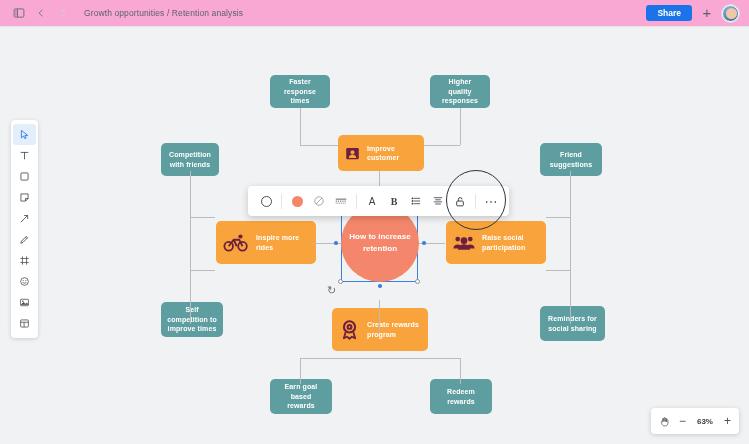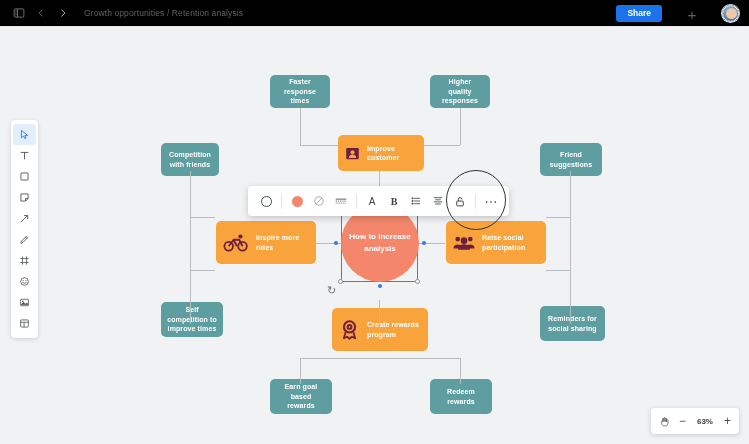--- a/index.html
+++ b/index.html
@@ -8,21 +8,21 @@
     overflow: hidden;
     font-family: "Liberation Sans", sans-serif;
     background: #ffffff;
   }
   #app { position: relative; width: 749px; height: 444px; }
 
   
   .header {
     position: absolute; top: 0; left: 0;
     width: 749px; height: 27px;
-    background: #000000;
+    background: #f9a8d4;
     border-bottom: 1px solid #e6e6e6;
     display: flex; align-items: center;
     padding: 0 8px;
     z-index: 60;
   }
   .hdr-icon {
     width: 22px; height: 22px;
     display: flex; align-items: center; justify-content: center;
     color: #6b7176;
     flex: 0 0 auto;
@@ -30,21 +30,21 @@
   .hdr-icon.disabled { color: #cfd3d6; }
   .breadcrumb {
     margin-left: 10px;
     font-size: 8.5px;
     color: #5c6369;
     letter-spacing: .1px;
     white-space: nowrap;
   }
   .hdr-right {
     margin-left: auto;
-    display: flex; align-items: flex-end; gap: 23px;
+    display: flex; align-items: flex-start; gap: 8px;
     padding-right: 2px;
   }
   .share-btn {
     background: #1a73e8;
     color: #fff;
     font-size: 8.5px;
     font-weight: bold;
     border: none;
     border-radius: 3px;
     padding: 4px 11px;
@@ -348,21 +348,21 @@
           <circle cx="12" cy="9" r="6.4"></circle>
           <circle cx="12" cy="9" r="2.2"></circle>
           <path d="M7.6 15 L5.5 22 L9.2 20.2 L12 22.6 L14.8 20.2 L18.5 22 L16.4 15" stroke-linejoin="round" stroke-width="2"></path>
         </svg>
       </span>
       <span class="nlabel">Create rewards program</span>
     </div>
 
     <div class="sel-frame" style="left:341px; top:177px; width:77px; height:78px;"></div>
     <div class="center-node" style="left:341px; top:177px;">
-      <span>How to increase analysis</span>
+      <span>How to increase retention</span>
     </div>
     <div class="handle" style="left:338px; top:174px;"></div>
     <div class="handle" style="left:415px; top:174px;"></div>
     <div class="handle" style="left:338px; top:252px;"></div>
     <div class="handle" style="left:415px; top:252px;"></div>
     <div class="midhandle" style="left:378px; top:171px;"></div>
     <div class="midhandle" style="left:378px; top:257px;"></div>
     <div class="midhandle" style="left:334px; top:214px;"></div>
     <div class="midhandle" style="left:422px; top:214px;"></div>
     <div class="rotate-handle" style="left:327px; top:258px;">↻</div>

